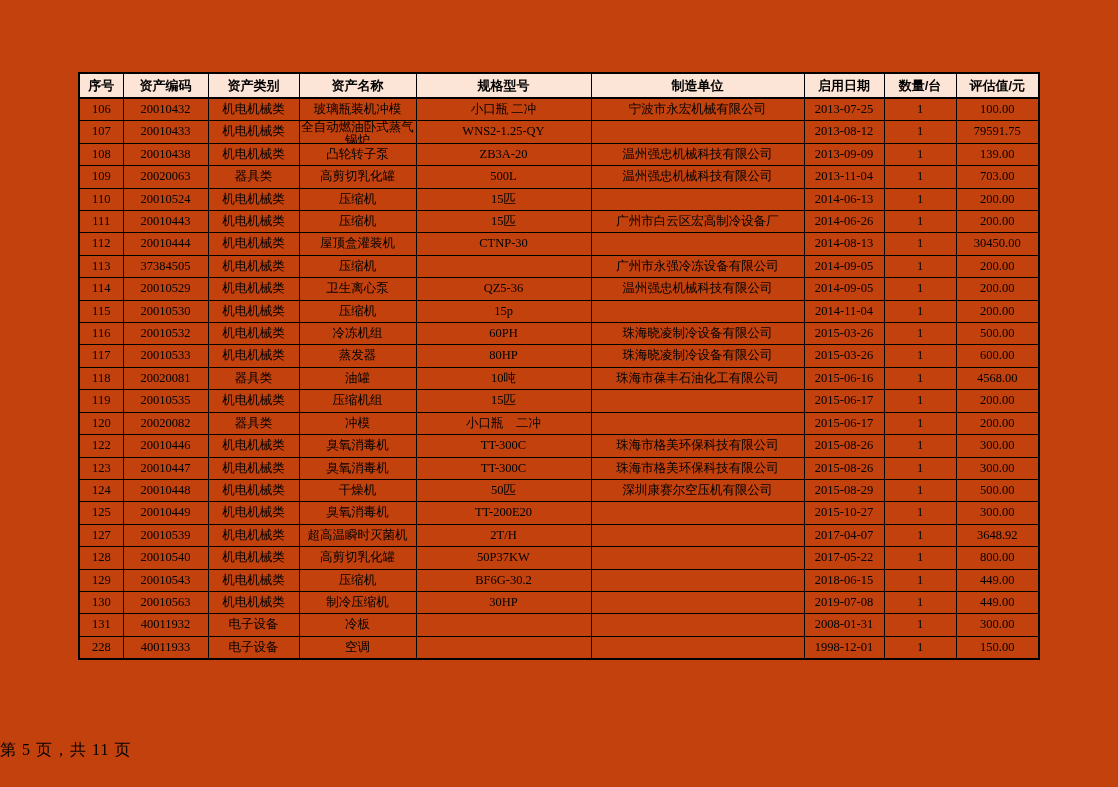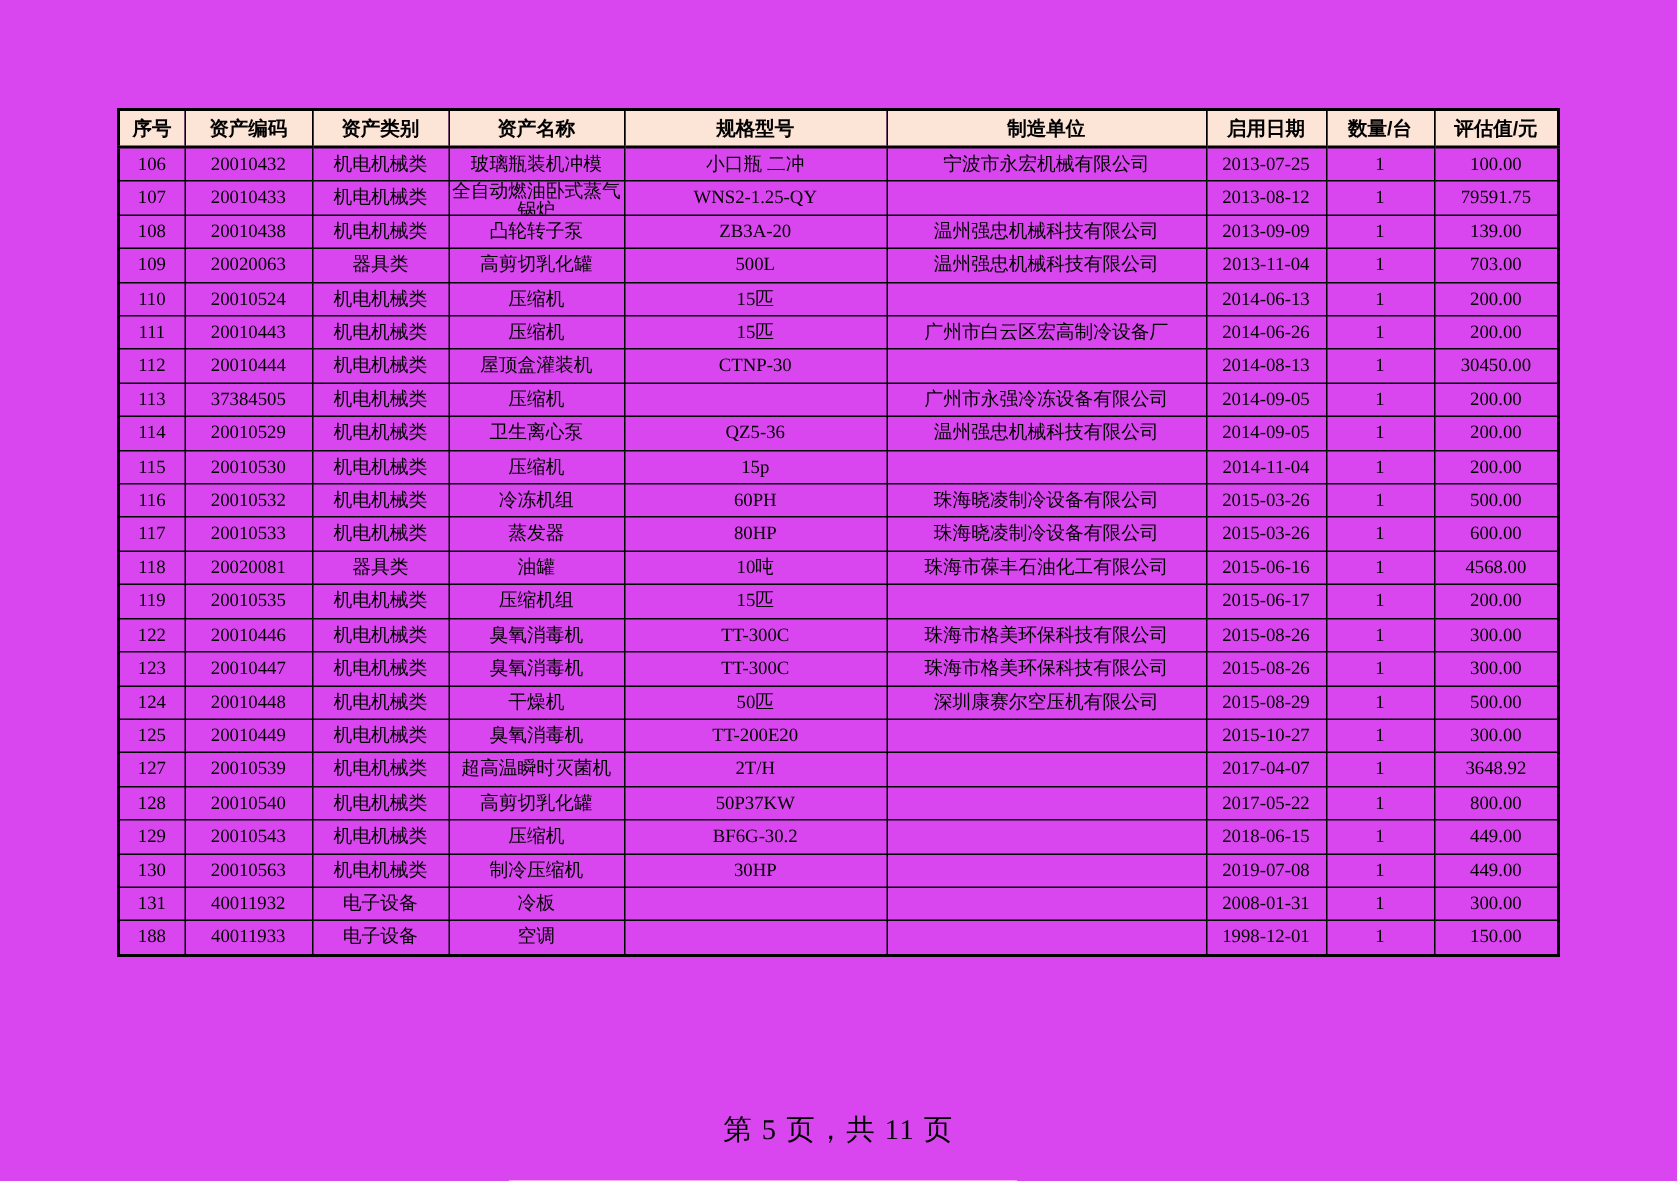--- a/index.html
+++ b/index.html
@@ -9,21 +9,21 @@
     width: 1118px;
     height: 787px;
     overflow: hidden;
     font-family: "Liberation Serif", "DejaVu Serif", serif;
     color: #000000;
   }
   .page {
     position: relative;
     width: 1118px;
     height: 787px;
-    background: #d946ef;
+    background: #c2410c;
   }
   table.asset-table {
     position: absolute;
     left: 78px;
     top: 72px;
     width: 960px;
     border-collapse: collapse;
     table-layout: fixed;
     border: 2px solid #000;
   }
@@ -59,22 +59,21 @@
     display: block;
     height: 21.4px;
     overflow: hidden;
     font-family: Liberation Serif, serif;
   }
   .page-footer {
     position: absolute;
     left: 0;
     top: 740px;
     width: 1118px;
-    text-align: center;
-    font-size: 19px;
+    font-size: 16px;
     letter-spacing: 1px;
     font-family: "Liberation Serif", "DejaVu Serif", serif;
   }
 </style>
 </head>
 <body>
 
 <div class="page">
 
   <table class="asset-table">
@@ -253,20 +252,31 @@
           <td><span class="inner">20010535</span></td>
           <td><span class="inner">机电机械类</span></td>
           <td><span class="inner">压缩机组</span></td>
           <td><span class="inner">15匹</span></td>
           <td><span class="inner"></span></td>
           <td><span class="inner">2015-06-17</span></td>
           <td><span class="inner">1</span></td>
           <td><span class="inner">200.00</span></td>
         </tr>
         <tr>
+          <td><span class="inner">120</span></td>
+          <td><span class="inner">20020082</span></td>
+          <td><span class="inner">器具类</span></td>
+          <td><span class="inner">冲模</span></td>
+          <td><span class="inner">小口瓶　二冲</span></td>
+          <td><span class="inner"></span></td>
+          <td><span class="inner">2015-06-17</span></td>
+          <td><span class="inner">1</span></td>
+          <td><span class="inner">200.00</span></td>
+        </tr>
+        <tr>
           <td><span class="inner">122</span></td>
           <td><span class="inner">20010446</span></td>
           <td><span class="inner">机电机械类</span></td>
           <td><span class="inner">臭氧消毒机</span></td>
           <td><span class="inner">TT-300C</span></td>
           <td><span class="inner">珠海市格美环保科技有限公司</span></td>
           <td><span class="inner">2015-08-26</span></td>
           <td><span class="inner">1</span></td>
           <td><span class="inner">300.00</span></td>
         </tr>
@@ -352,21 +362,21 @@
           <td><span class="inner">40011932</span></td>
           <td><span class="inner">电子设备</span></td>
           <td><span class="inner">冷板</span></td>
           <td><span class="inner"></span></td>
           <td><span class="inner"></span></td>
           <td><span class="inner">2008-01-31</span></td>
           <td><span class="inner">1</span></td>
           <td><span class="inner">300.00</span></td>
         </tr>
         <tr>
-          <td><span class="inner">188</span></td>
+          <td><span class="inner">228</span></td>
           <td><span class="inner">40011933</span></td>
           <td><span class="inner">电子设备</span></td>
           <td><span class="inner">空调</span></td>
           <td><span class="inner"></span></td>
           <td><span class="inner"></span></td>
           <td><span class="inner">1998-12-01</span></td>
           <td><span class="inner">1</span></td>
           <td><span class="inner">150.00</span></td>
         </tr>
       </tbody>

